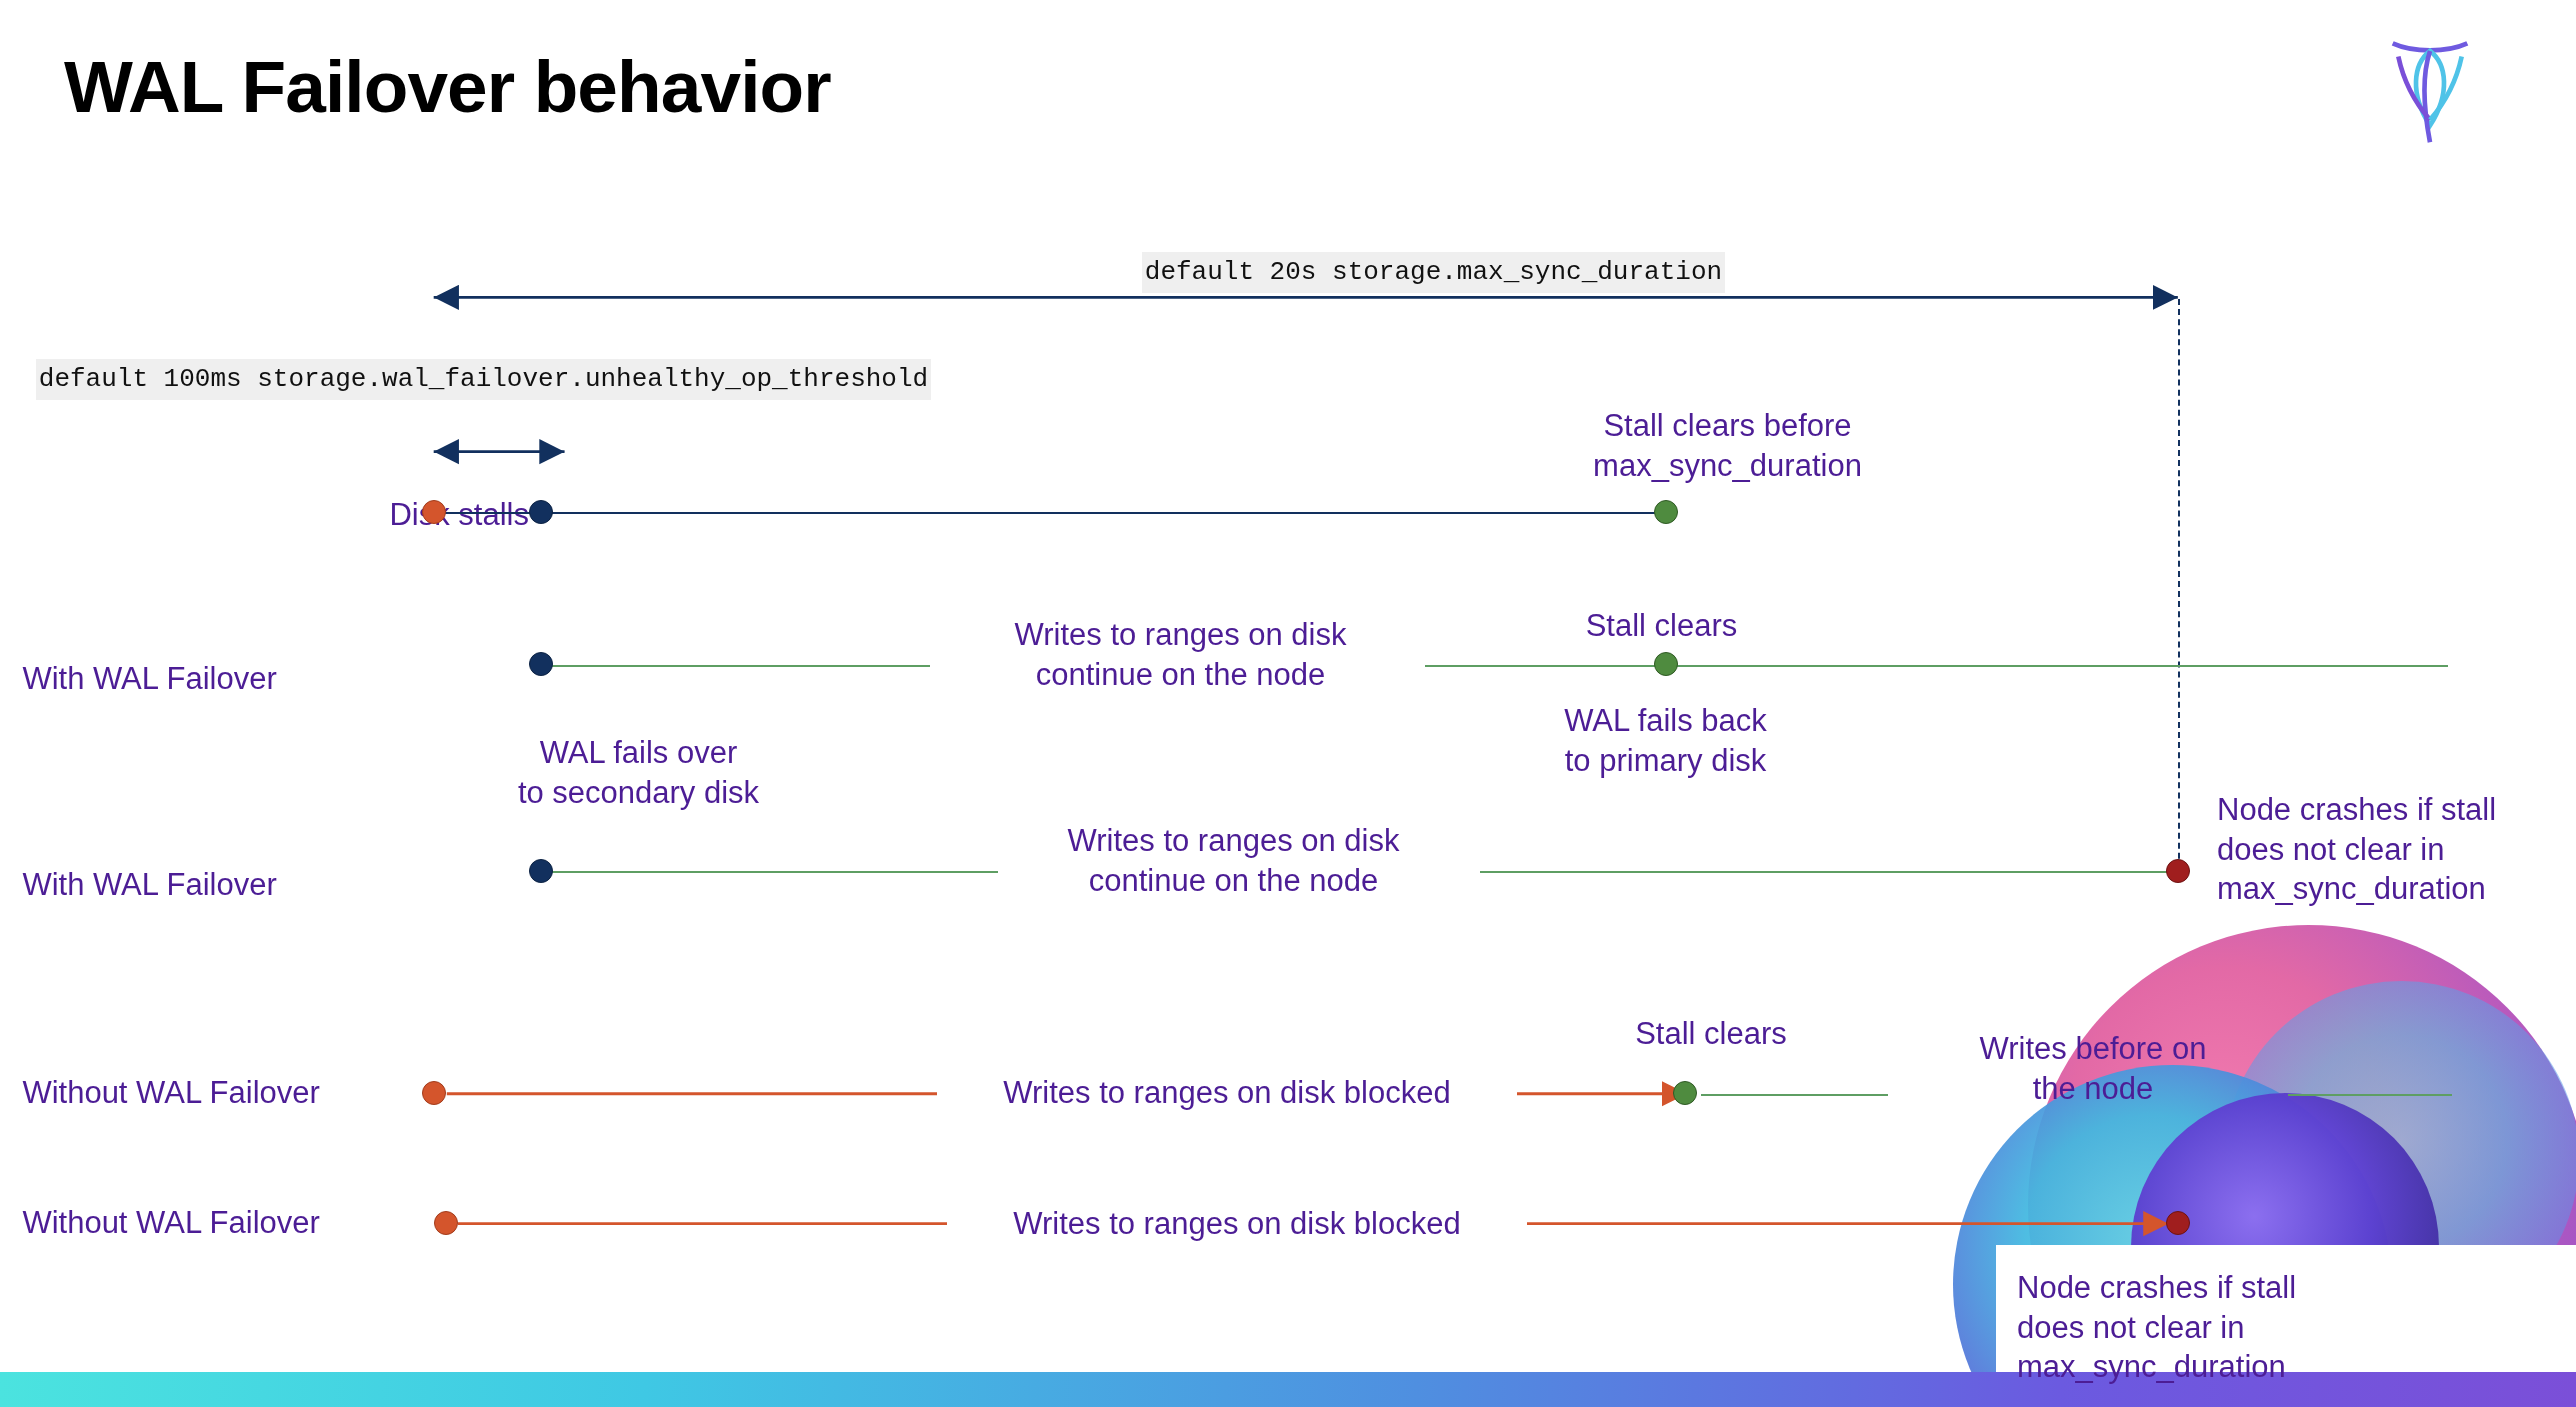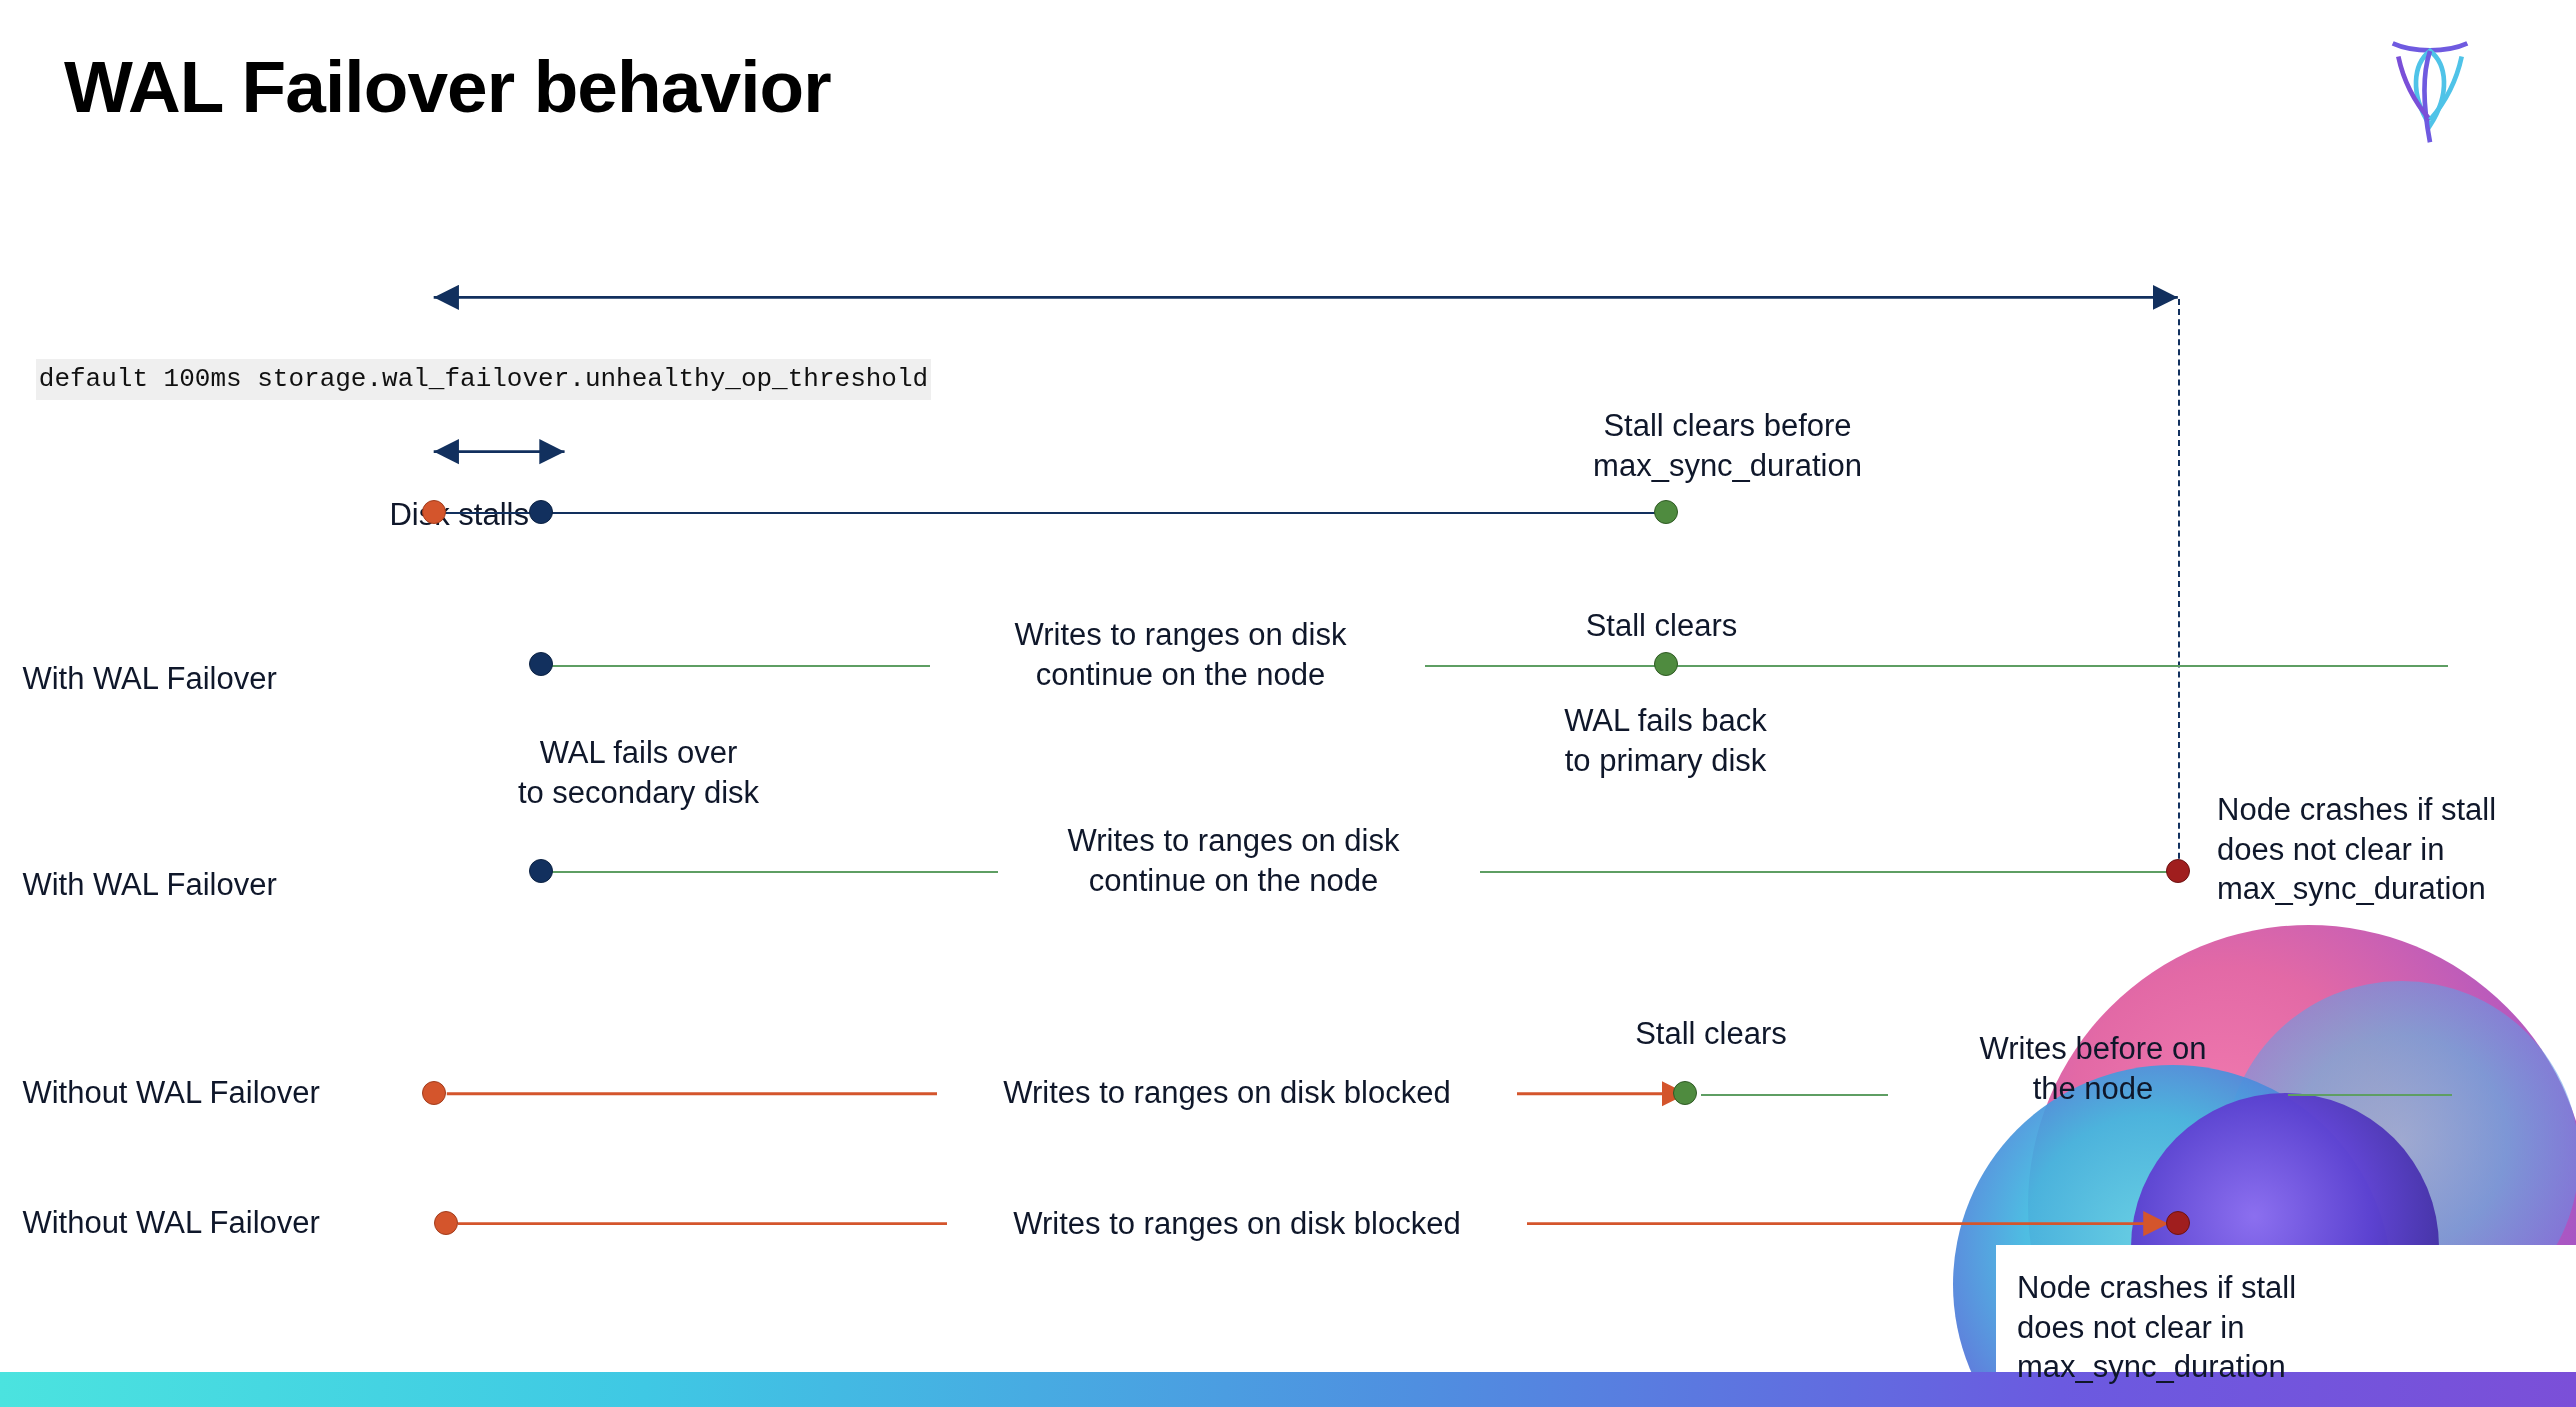--- a/index.html
+++ b/index.html
@@ -99,21 +99,21 @@
     line-height: 1.5;
     padding: 0.9px 2.8px;
     white-space: nowrap;
   }
   #cfg-sync { left: 1142px; top: 252px; text-align: center; }
   #cfg-unhealthy { left: 36px; top: 346px; margin-top: 13px; }
 
   
   .txt {
     position: absolute;
-    color: #0f172a;
+    color: #4c1d95;
     font-size: 31px;
     line-height: 1.28;
     white-space: pre-line;
   }
   .row-label { font-size: 31px; }
 
   
   .hline { position: absolute; height: 0; border-top-width: 2.8px; border-top-style: solid; }
   .navy { border-top-color: #12305e; }
   .green { border-top-color: #5e9e63; }
@@ -181,20 +181,22 @@
 
     <line x1="464" y1="483" x2="604" y2="483" stroke="#12305e" stroke-width="3" marker-start="url(#ahNavyL)" marker-end="url(#ahNavyR)"></line>
 
     <line x1="478" y1="1170" x2="1805" y2="1170" stroke="#d4552c" stroke-width="3" marker-end="url(#ahOrangeR)"></line>
 
     <line x1="490" y1="1309" x2="2320" y2="1309" stroke="#d4552c" stroke-width="3" marker-end="url(#ahOrangeR)"></line>
   </svg>
 
   <div class="vdash" style="left:2178px; top:299px; height:580px;"></div>
 
+  <div class="code-label" id="cfg-sync">default 20s
+storage.max_sync_duration</div>
   <div class="code-label" id="cfg-unhealthy">default 100ms
 storage.wal_failover.unhealthy_op_threshold</div>
 
   <div class="txt row-label" style="left:221px; top:495px; width:308px; text-align:right;">Disk stalls</div>
 
   <div class="hline navy" style="left:439px; top:512px; width:1238px;"></div>
   <div class="dot dot-red" style="left:422px; top:500px;"></div>
   <div class="dot dot-navy" style="left:529px; top:500px;"></div>
   <div class="dot dot-green" style="left:1654px; top:500px;"></div>
 

